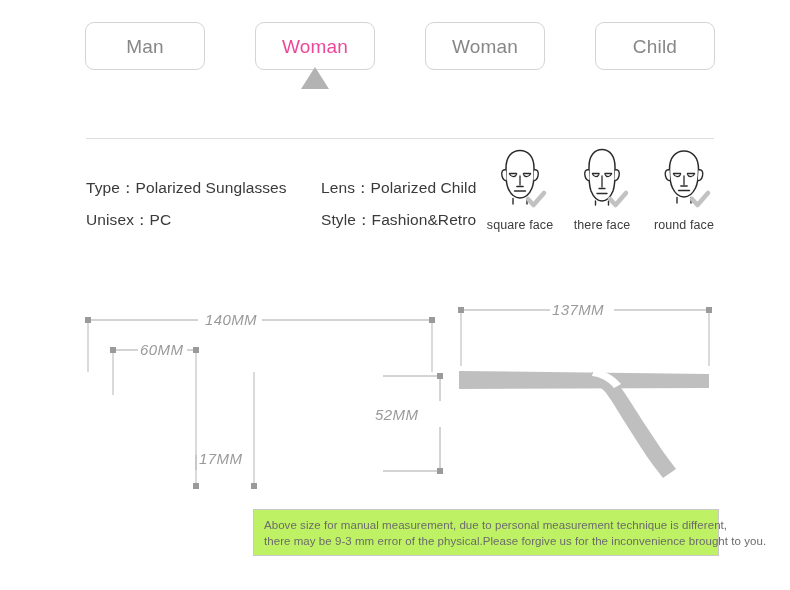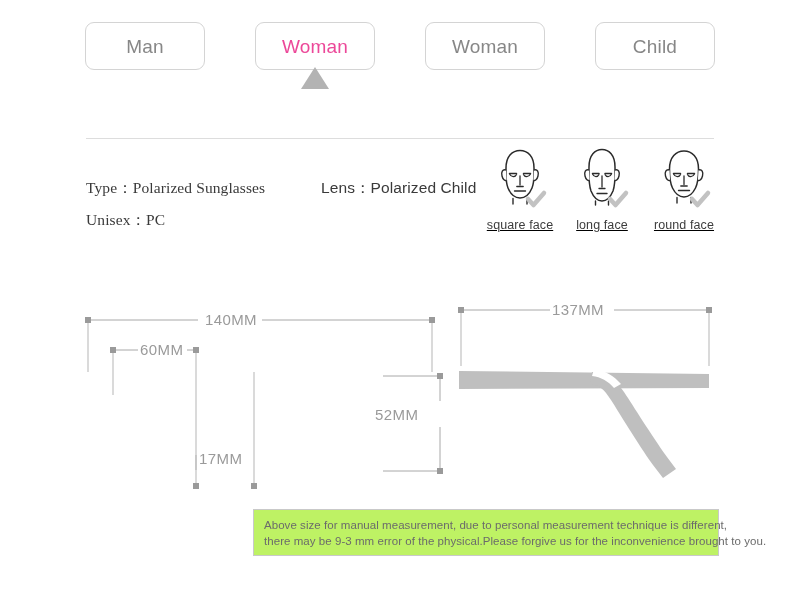--- a/index.html
+++ b/index.html
@@ -85,32 +85,31 @@
     display: flex;
     align-items: baseline;
     height: 32px;
   }
   .spec-cell {
     font-size: 15.5px;
     color: #3a3a3a;
     white-space: nowrap;
     letter-spacing: 0.1px;
   }
-  .spec-cell.col-a { width: 235px; font-family: Liberation Serif, serif; }
+  .spec-cell.col-a { width: 235px; }
   .spec-cell.col-b { width: 165px; }
 
   
   .faces {
     position: absolute;
     left: 482px;
     top: 146px;
     width: 240px;
     display: flex;
     justify-content: space-between;
-    text-decoration: underline;
   }
   .face-item {
     width: 76px;
     display: flex;
     flex-direction: column;
     align-items: center;
   }
   .face-art {
     width: 60px;
     height: 68px;
@@ -125,20 +124,21 @@
     letter-spacing: 0.1px;
   }
 
   
   .diagram {
     position: absolute;
     left: 0;
     top: 300px;
     width: 790px;
     height: 200px;
+    font-style: italic;
   }
   .diagram svg { display: block; }
 
   .dim-text {
     font-family: "Liberation Sans", sans-serif;
     font-size: 15px;
     fill: #9a9a9a;
     letter-spacing: 0.4px;
   }
   .dim-line {
@@ -199,20 +199,21 @@
 
   <div class="divider"></div>
 
   <div class="specs">
     <div class="spec-row">
       <span class="spec-cell col-a">Type：Polarized Sunglasses</span>
       <span class="spec-cell col-b">Lens：Polarized Child</span>
     </div>
     <div class="spec-row">
       <span class="spec-cell col-a">Unisex：PC</span>
+      <span class="spec-cell col-b">Style：Fashion&amp;Retro</span>
     </div>
   </div>
 
   <div class="faces">
 
     <div class="face-item">
       <div class="face-art">
         <svg width="60" height="68" viewBox="0 0 60 68">
           <path d="M16 22 C16 10 22.5 4.5 30 4.5 C37.5 4.5 44 10 44 22
                    C44 30 44.5 36 42 42 C39.5 48 35 52 30 52
@@ -245,21 +246,21 @@
           <path d="M33 27.5 L39.5 27.5" stroke="#2b2b2b" stroke-width="1.5" stroke-linecap="round"></path>
           <path d="M20.5 28 C22.3 31.5 25.5 31.5 27.2 28.2" fill="none" stroke="#2b2b2b" stroke-width="1.3"></path>
           <path d="M32.8 28.2 C34.5 31.5 37.7 31.5 39.5 28" fill="none" stroke="#2b2b2b" stroke-width="1.3"></path>
           <path d="M30 30 L30 41" stroke="#2b2b2b" stroke-width="1.3" stroke-linecap="round"></path>
           <path d="M27 42.5 L33 42.5" stroke="#2b2b2b" stroke-width="1.3" stroke-linecap="round"></path>
           <path d="M25 47.5 L35 47.5" stroke="#2b2b2b" stroke-width="1.4" stroke-linecap="round"></path>
           <path d="M23.5 55 L23.5 59 M36.5 55 L36.5 59" stroke="#2b2b2b" stroke-width="1.4" stroke-linecap="round"></path>
           <path d="M38 53 L43.5 59 L54 47" fill="none" stroke="#c2c2c2" stroke-width="4.5" stroke-linecap="round" stroke-linejoin="round"></path>
         </svg>
       </div>
-      <span class="face-name">long face</span>
+      <span class="face-name">there face</span>
     </div>
 
     <div class="face-item">
       <div class="face-art">
         <svg width="60" height="68" viewBox="0 0 60 68">
           <path d="M15.5 23 C15.5 11 22 5 30 5 C38 5 44.5 11 44.5 23
                    C44.5 30 44.5 36 41.5 42 C38.8 47.5 34.5 51 30 51
                    C25.5 51 21.2 47.5 18.5 42 C15.5 36 15.5 30 15.5 23 Z" fill="#ffffff" stroke="#2b2b2b" stroke-width="1.5"></path>
           <path d="M15.5 24 C12 23 10.5 26 11.5 30 C12.3 33.4 14.5 35 16.1 34.4" fill="#ffffff" stroke="#2b2b2b" stroke-width="1.4"></path>
           <path d="M44.5 24 C48 23 49.5 26 48.5 30 C47.7 33.4 45.5 35 43.9 34.4" fill="#ffffff" stroke="#2b2b2b" stroke-width="1.4"></path>

